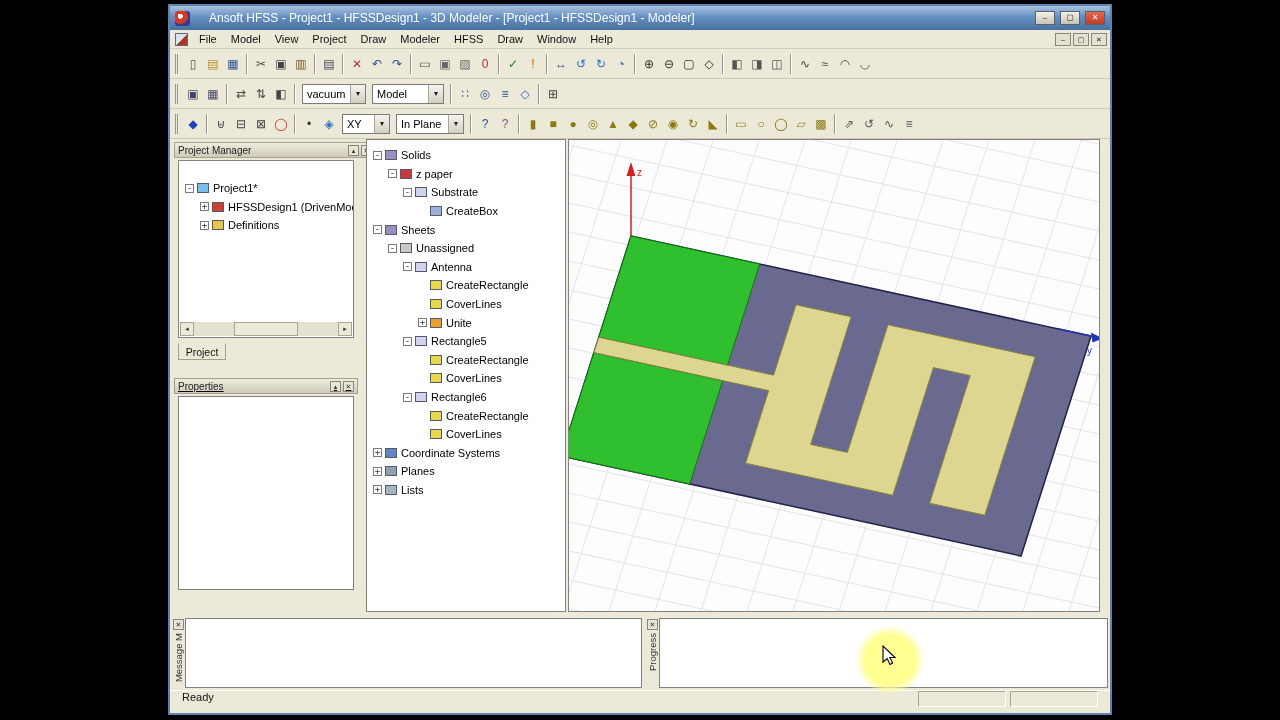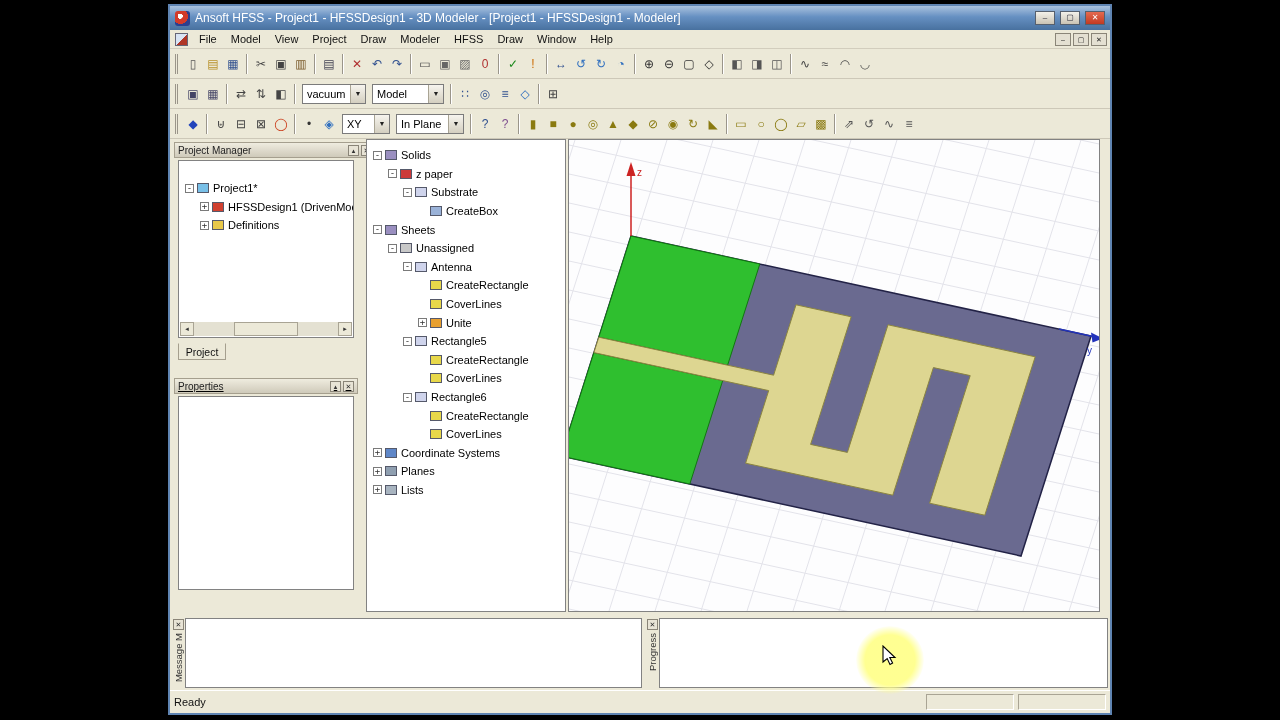--- a/index.html
+++ b/index.html
@@ -8,21 +8,21 @@
   #stage{position:absolute;inset:0;background:#000;}
   #app{position:absolute;left:168px;top:4px;width:944px;height:711px;
     background:#ece9d8;border:2px solid #5f84b2;}
   #app > div{position:absolute;left:0;width:940px;}
 
   
   .titlebar{top:0;height:24px;background:linear-gradient(#aac2de,#6690c2 45%,#48719f);
     display:flex;align-items:center;gap:5px;padding:0 5px;}
   .app-icon{width:15px;height:15px;border-radius:3px;flex:none;
     background:radial-gradient(circle at 35% 35%,#fff 0 18%,#d23a2a 19% 55%,#2b3f8f 56% 100%);}
-  .title-text{color:#fff;font-size:12px;flex:1;white-space:nowrap;overflow:hidden;}
+  .title-text{color:#fff;font-size:12px;flex:1;white-space:nowrap;overflow:hidden;margin-left:14px;}
   .winbtn{width:20px;height:14px;border:1px solid #56606e;background:linear-gradient(#f3f1ea,#c9c3b4);
     font-size:8px;line-height:12px;text-align:center;color:#223;flex:none;}
   .winbtn.close{background:linear-gradient(#e56a50,#c23a22);color:#fff;}
 
   
   .menubar{top:24px;height:19px;background:#ece9d8;border-bottom:1px solid #d2cdbd;
     display:flex;align-items:center;padding:0 3px;}
   .mdi-icon{width:13px;height:13px;margin:0 4px 0 2px;border:1px solid #667;
     background:linear-gradient(135deg,#d8e4f4 50%,#b03626 50%);flex:none;}
   .menu-item{font-size:11px;color:#111;padding:2px 7px;}
@@ -92,21 +92,21 @@
   .dockpanel{position:absolute;top:6px;height:70px;display:flex;}
   #msg-panel{left:2px;width:470px;} #prog-panel{left:476px;width:462px;}
   .dock-strip{width:13px;display:flex;flex-direction:column;align-items:center;flex:none;}
   .dock-close{width:11px;height:11px;border:1px solid #8a8578;background:#e8e4d6;
     font-size:7px;line-height:9px;text-align:center;color:#333;margin:1px 0 3px 0;}
   .dock-vlabel{writing-mode:vertical-rl;transform:rotate(180deg);font-size:9.5px;color:#333;}
   .dock-content{flex:1;background:#fff;border:1px solid #828282;}
 
   
   .statusbar{top:684px;height:23px;background:#ece9d8;border-top:1px solid #fff;
-    display:flex;align-items:center;padding:0 4px;}
+    display:flex;align-items:flex-start;padding:0 12px;}
   .status-text{font-size:11px;color:#111;flex:1;}
   .status-cell{width:88px;height:16px;border:1px solid #a9a494;border-bottom-color:#fff;
     border-right-color:#fff;margin-left:4px;}
 
   
   #cursor-glow{position:absolute;left:856px;top:626px;width:68px;height:68px;border-radius:50%;
     background:radial-gradient(circle,rgba(255,255,140,0.95) 52%,rgba(255,255,140,0) 72%);}
   #cursor{position:absolute;left:882px;top:645px;}
 </style>
 </head>

